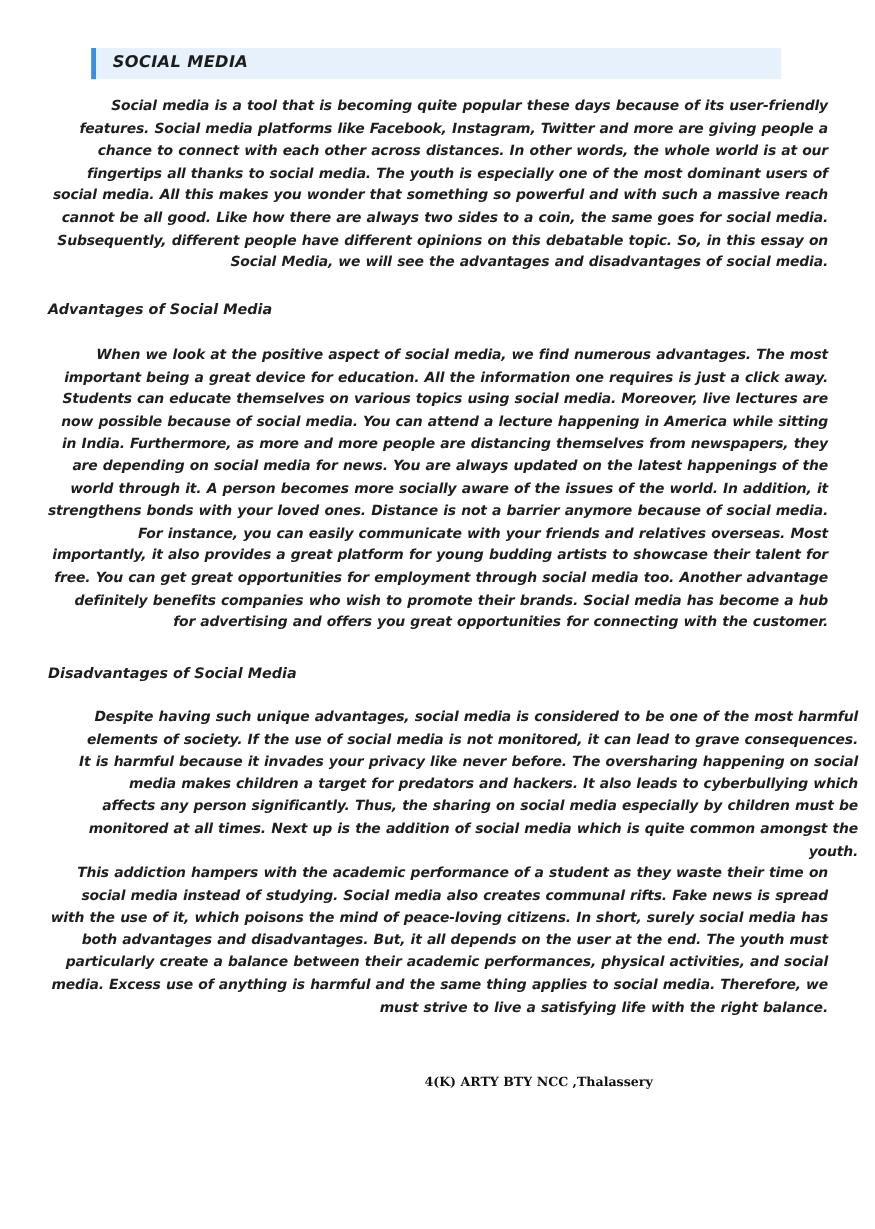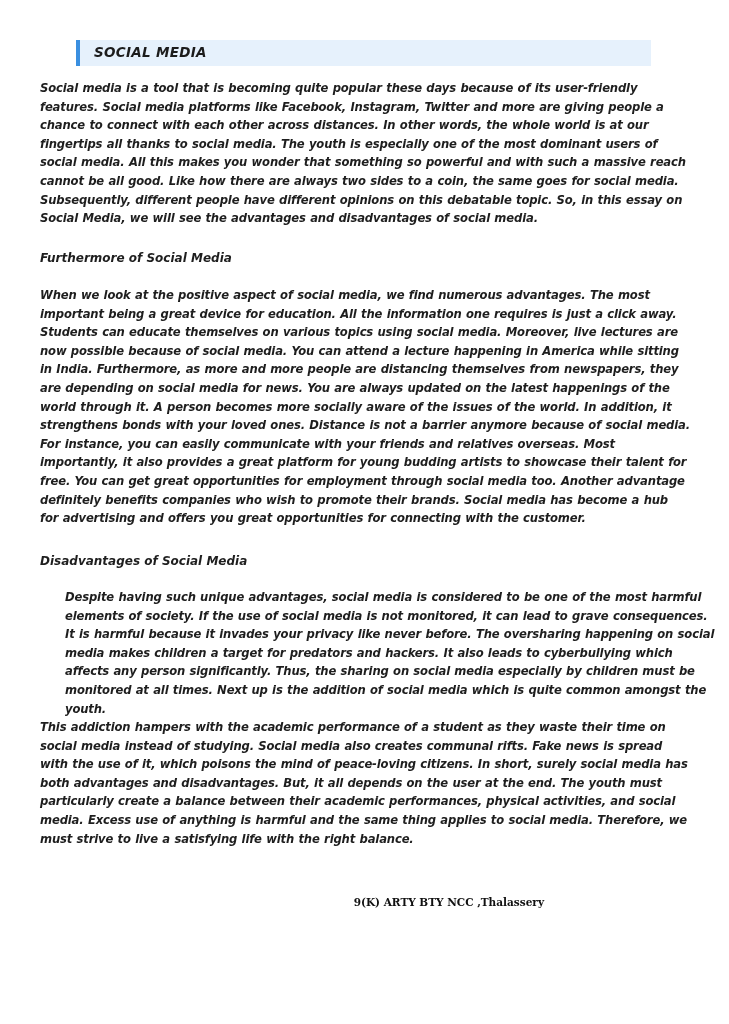--- a/index.html
+++ b/index.html
@@ -11,21 +11,21 @@
     }
     .title-text {
       position: absolute; left: 14px; top: 4px;
       font-family: "DejaVu Sans", sans-serif; font-style: italic; font-weight: bold;
       font-size: 13.5px; color: #1c1c1c; letter-spacing: 0.3px;
     }
     .body-text {
       position: absolute; left: 40px; width: 650px;
       font-family: "DejaVu Sans", sans-serif; font-style: italic; font-weight: bold;
       font-size: 11.6px; line-height: 18.6px; color: #1e1e1e; letter-spacing: -0.15px;
-      margin: 0; text-align: left; word-spacing: 0.5px;
+      margin: 0; text-align: right; word-spacing: 0.5px;
     }
     .section-head {
       position: absolute; left: 40px;
       font-family: "DejaVu Sans", sans-serif; font-style: italic; font-weight: bold;
       font-size: 12px; color: #1e1e1e; margin: 0;
     }
     #p1 { top: 79px; }
     #h-adv { top: 251px; }
     #p2 { top: 286px; font-style: italic; }
     #h-dis { top: 554px; }
@@ -41,23 +41,23 @@
 </head>
 <body>
 
 <div class="page">
   <div class="title-bar">
     <span class="title-text">SOCIAL MEDIA</span>
   </div>
 
   <p class="body-text" id="p1">Social media is a tool that is becoming quite popular these days because of its user-friendly features. Social media platforms like Facebook, Instagram, Twitter and more are giving people a chance to connect with each other across distances. In other words, the whole world is at our fingertips all thanks to social media. The youth is especially one of the most dominant users of social media. All this makes you wonder that something so powerful and with such a massive reach cannot be all good. Like how there are always two sides to a coin, the same goes for social media. Subsequently, different people have different opinions on this debatable topic. So, in this essay on Social Media, we will see the advantages and disadvantages of social media.</p>
 
-  <h2 class="section-head" id="h-adv">Furthermore of Social Media</h2>
+  <h2 class="section-head" id="h-adv">Advantages of Social Media</h2>
   <p class="body-text" id="p2">When we look at the positive aspect of social media, we find numerous advantages. The most important being a great device for education. All the information one requires is just a click away. Students can educate themselves on various topics using social media. Moreover, live lectures are now possible because of social media. You can attend a lecture happening in America while sitting in India. Furthermore, as more and more people are distancing themselves from newspapers, they are depending on social media for news. You are always updated on the latest happenings of the world through it. A person becomes more socially aware of the issues of the world. In addition, it strengthens bonds with your loved ones. Distance is not a barrier anymore because of social media. For instance, you can easily communicate with your friends and relatives overseas. Most importantly, it also provides a great platform for young budding artists to showcase their talent for free. You can get great opportunities for employment through social media too. Another advantage definitely benefits companies who wish to promote their brands. Social media has become a hub for advertising and offers you great opportunities for connecting with the customer.</p>
 
   <h2 class="section-head" id="h-dis">Disadvantages of Social Media</h2>
   <p class="body-text" id="p3">Despite having such unique advantages, social media is considered to be one of the most harmful elements of society. If the use of social media is not monitored, it can lead to grave consequences. It is harmful because it invades your privacy like never before. The oversharing happening on social media makes children a target for predators and hackers. It also leads to cyberbullying which affects any person significantly. Thus, the sharing on social media especially by children must be monitored at all times. Next up is the addition of social media which is quite common amongst the youth.</p>
   <p class="body-text" id="p4">This addiction hampers with the academic performance of a student as they waste their time on social media instead of studying. Social media also creates communal rifts. Fake news is spread with the use of it, which poisons the mind of peace-loving citizens. In short, surely social media has both advantages and disadvantages. But, it all depends on the user at the end. The youth must particularly create a balance between their academic performances, physical activities, and social media. Excess use of anything is harmful and the same thing applies to social media. Therefore, we must strive to live a satisfying life with the right balance.</p>
 
   <div class="signature">
-    <div>9(K) ARTY BTY NCC ,Thalassery</div>
+    <div>4(K) ARTY BTY NCC ,Thalassery</div>
   </div>
 </div>
 
 </body></html>

